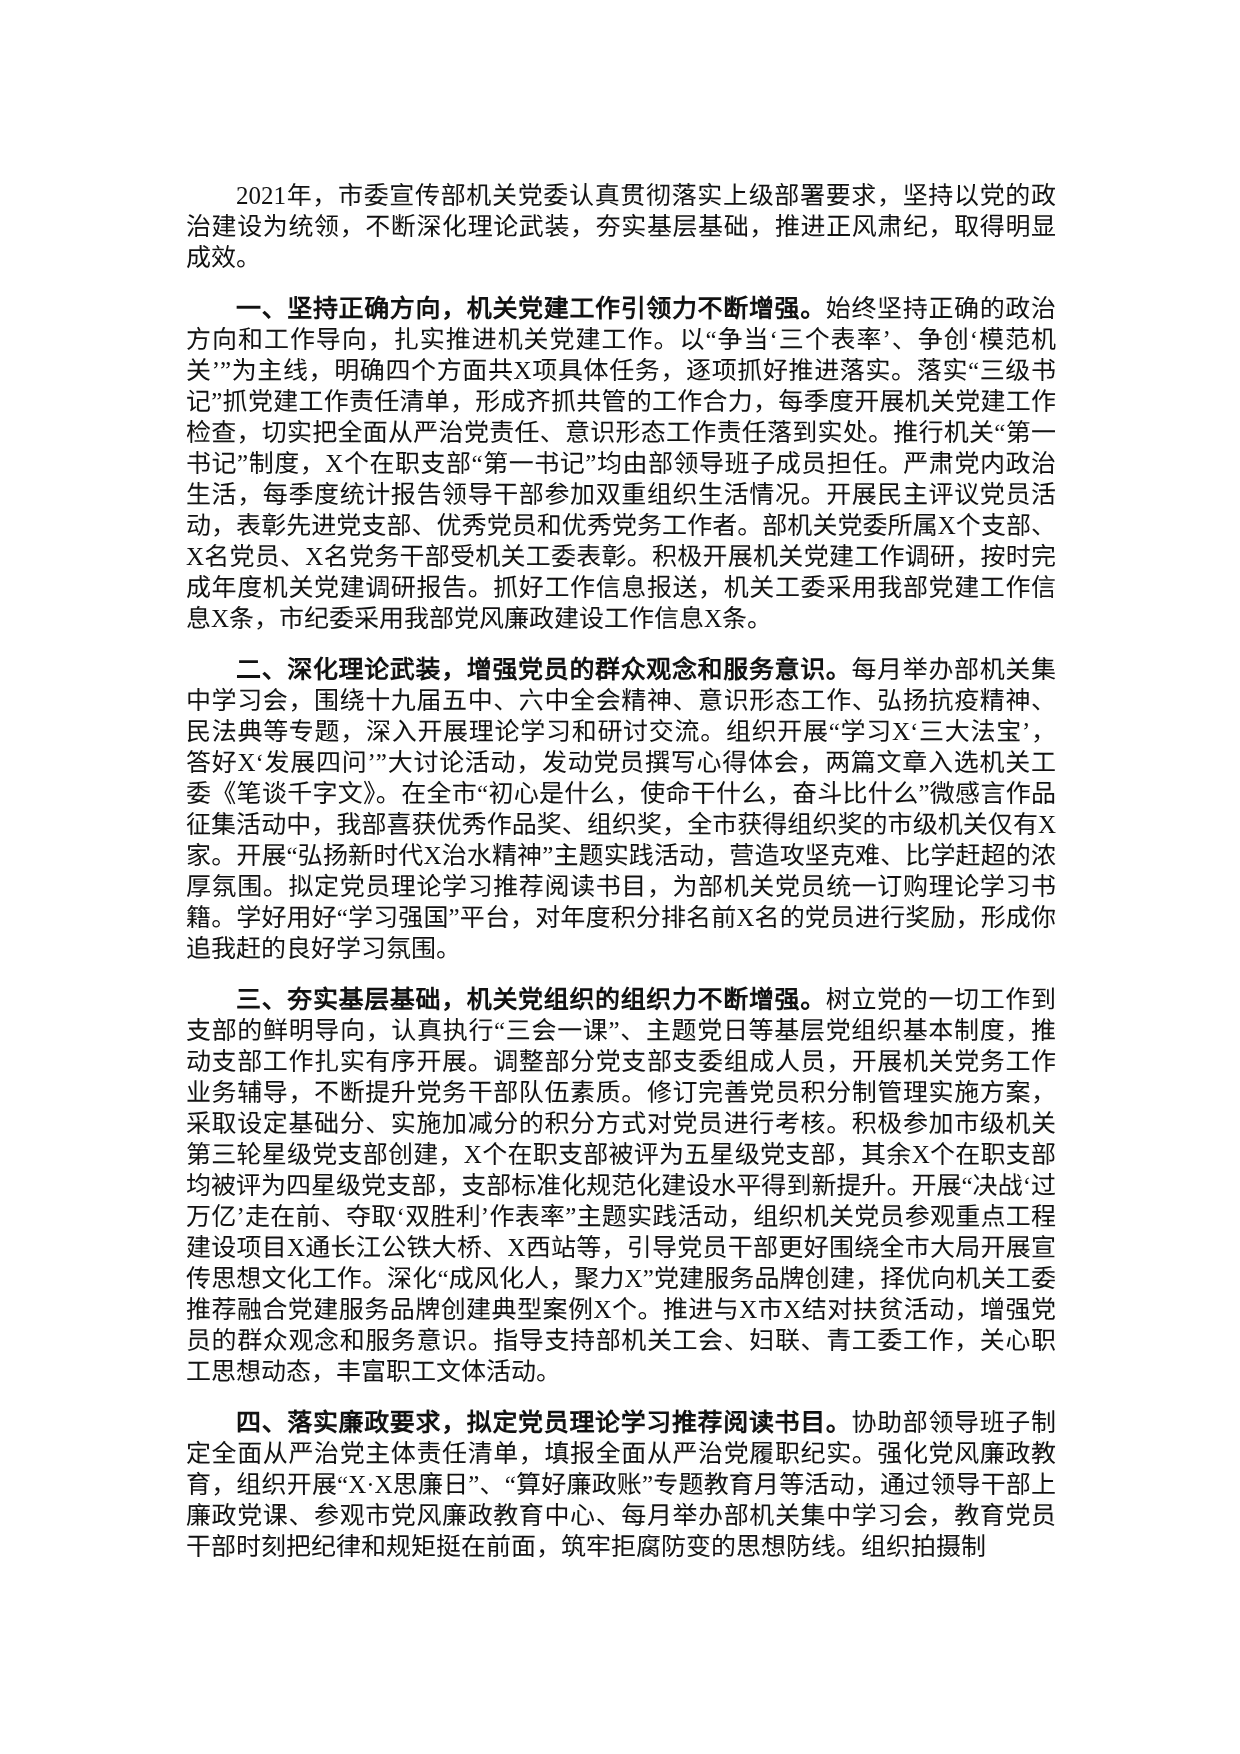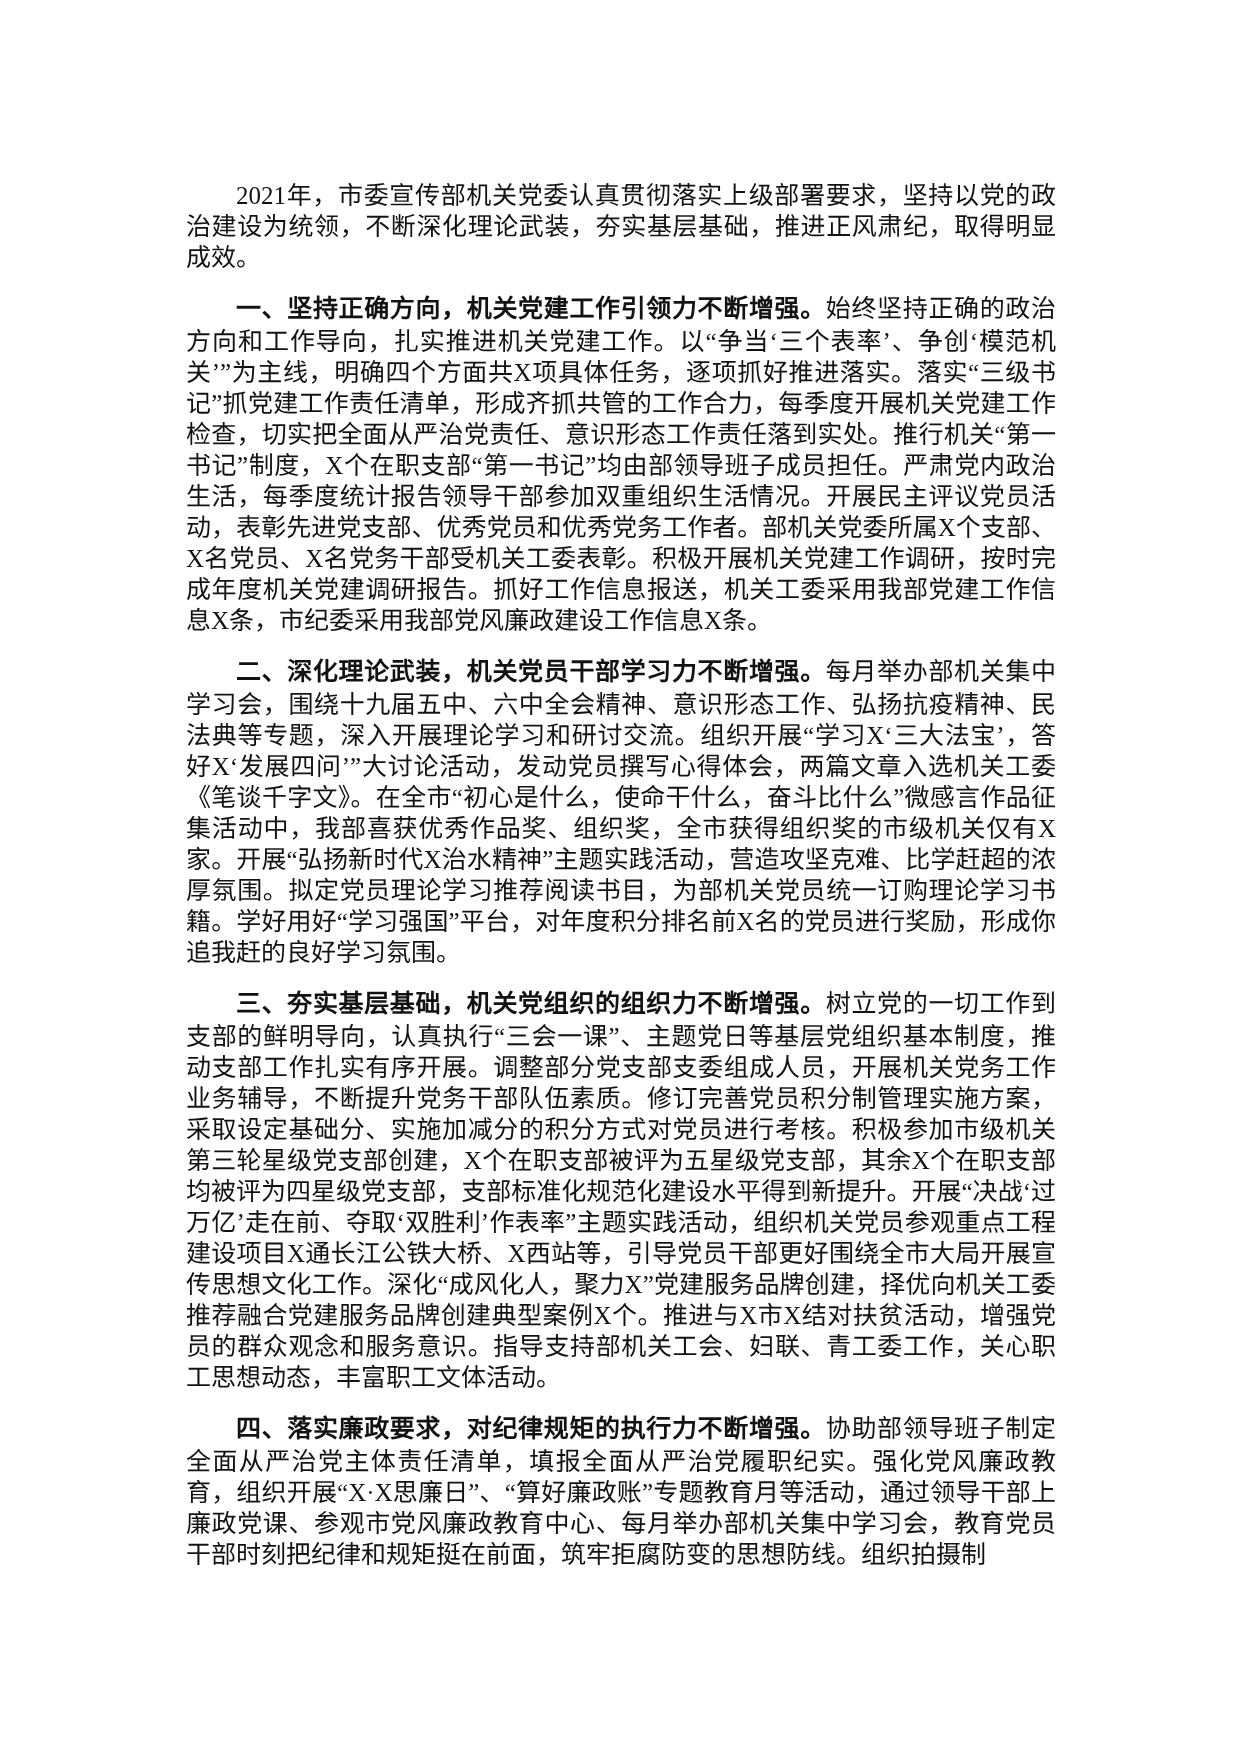--- a/index.html
+++ b/index.html
@@ -28,33 +28,32 @@
     color: #121212;
     text-align: justify;
     text-indent: 2em;
     letter-spacing: 0;
   }
   .para:last-child {
     margin-bottom: 0;
   }
   .heading {
     font-weight: bold;
-    font-family: Liberation Mono, monospace;
   }
 </style>
 </head>
 <body>
 
 <div class="page">
   <div class="content">
 
     <p class="para"><span>2021年，市委宣传部机关党委认真贯彻落实上级部署要求，坚持以党的政治建设为统领，不断深化理论武装，夯实基层基础，推进正风肃纪，取得明显成效。</span></p>
 
     <p class="para"><strong class="heading">一、坚持正确方向，机关党建工作引领力不断增强。</strong><span>始终坚持正确的政治方向和工作导向，扎实推进机关党建工作。以“争当‘三个表率’、争创‘模范机关’”为主线，明确四个方面共X项具体任务，逐项抓好推进落实。落实“三级书记”抓党建工作责任清单，形成齐抓共管的工作合力，每季度开展机关党建工作检查，切实把全面从严治党责任、意识形态工作责任落到实处。推行机关“第一书记”制度，X个在职支部“第一书记”均由部领导班子成员担任。严肃党内政治生活，每季度统计报告领导干部参加双重组织生活情况。开展民主评议党员活动，表彰先进党支部、优秀党员和优秀党务工作者。部机关党委所属X个支部、X名党员、X名党务干部受机关工委表彰。积极开展机关党建工作调研，按时完成年度机关党建调研报告。抓好工作信息报送，机关工委采用我部党建工作信息X条，市纪委采用我部党风廉政建设工作信息X条。</span></p>
 
-    <p class="para"><strong class="heading">二、深化理论武装，机关党员干部学习力不断增强。</strong><span>每月举办部机关集中学习会，围绕十九届五中、六中全会精神、意识形态工作、弘扬抗疫精神、民法典等专题，深入开展理论学习和研讨交流。组织开展“学习X‘三大法宝’，答好X‘发展四问’”大讨论活动，发动党员撰写心得体会，两篇文章入选机关工委《笔谈千字文》。在全市“初心是什么，使命干什么，奋斗比什么”微感言作品征集活动中，我部喜获优秀作品奖、组织奖，全市获得组织奖的市级机关仅有X家。开展“弘扬新时代X治水精神”主题实践活动，营造攻坚克难、比学赶超的浓厚氛围。拟定党员理论学习推荐阅读书目，为部机关党员统一订购理论学习书籍。学好用好“学习强国”平台，对年度积分排名前X名的党员进行奖励，形成你追我赶的良好学习氛围。</span></p>
+    <p class="para"><strong class="heading">二、深化理论武装，增强党员的群众观念和服务意识。</strong><span>每月举办部机关集中学习会，围绕十九届五中、六中全会精神、意识形态工作、弘扬抗疫精神、民法典等专题，深入开展理论学习和研讨交流。组织开展“学习X‘三大法宝’，答好X‘发展四问’”大讨论活动，发动党员撰写心得体会，两篇文章入选机关工委《笔谈千字文》。在全市“初心是什么，使命干什么，奋斗比什么”微感言作品征集活动中，我部喜获优秀作品奖、组织奖，全市获得组织奖的市级机关仅有X家。开展“弘扬新时代X治水精神”主题实践活动，营造攻坚克难、比学赶超的浓厚氛围。拟定党员理论学习推荐阅读书目，为部机关党员统一订购理论学习书籍。学好用好“学习强国”平台，对年度积分排名前X名的党员进行奖励，形成你追我赶的良好学习氛围。</span></p>
 
     <p class="para"><strong class="heading">三、夯实基层基础，机关党组织的组织力不断增强。</strong><span>树立党的一切工作到支部的鲜明导向，认真执行“三会一课”、主题党日等基层党组织基本制度，推动支部工作扎实有序开展。调整部分党支部支委组成人员，开展机关党务工作业务辅导，不断提升党务干部队伍素质。修订完善党员积分制管理实施方案，采取设定基础分、实施加减分的积分方式对党员进行考核。积极参加市级机关第三轮星级党支部创建，X个在职支部被评为五星级党支部，其余X个在职支部均被评为四星级党支部，支部标准化规范化建设水平得到新提升。开展“决战‘过万亿’走在前、夺取‘双胜利’作表率”主题实践活动，组织机关党员参观重点工程建设项目X通长江公铁大桥、X西站等，引导党员干部更好围绕全市大局开展宣传思想文化工作。深化“成风化人，聚力X”党建服务品牌创建，择优向机关工委推荐融合党建服务品牌创建典型案例X个。推进与X市X结对扶贫活动，增强党员的群众观念和服务意识。指导支持部机关工会、妇联、青工委工作，关心职工思想动态，丰富职工文体活动。</span></p>
 
-    <p class="para"><strong class="heading">四、落实廉政要求，对纪律规矩的执行力不断增强。</strong><span>协助部领导班子制定全面从严治党主体责任清单，填报全面从严治党履职纪实。强化党风廉政教育，组织开展“X·X思廉日”、“算好廉政账”专题教育月等活动，通过领导干部上廉政党课、参观市党风廉政教育中心、每月举办部机关集中学习会，教育党员干部时刻把纪律和规矩挺在前面，筑牢拒腐防变的思想防线。组织拍摄制</span></p>
+    <p class="para"><strong class="heading">四、落实廉政要求，拟定党员理论学习推荐阅读书目。</strong><span>协助部领导班子制定全面从严治党主体责任清单，填报全面从严治党履职纪实。强化党风廉政教育，组织开展“X·X思廉日”、“算好廉政账”专题教育月等活动，通过领导干部上廉政党课、参观市党风廉政教育中心、每月举办部机关集中学习会，教育党员干部时刻把纪律和规矩挺在前面，筑牢拒腐防变的思想防线。组织拍摄制</span></p>
 
   </div>
 </div>
 
 </body></html>

